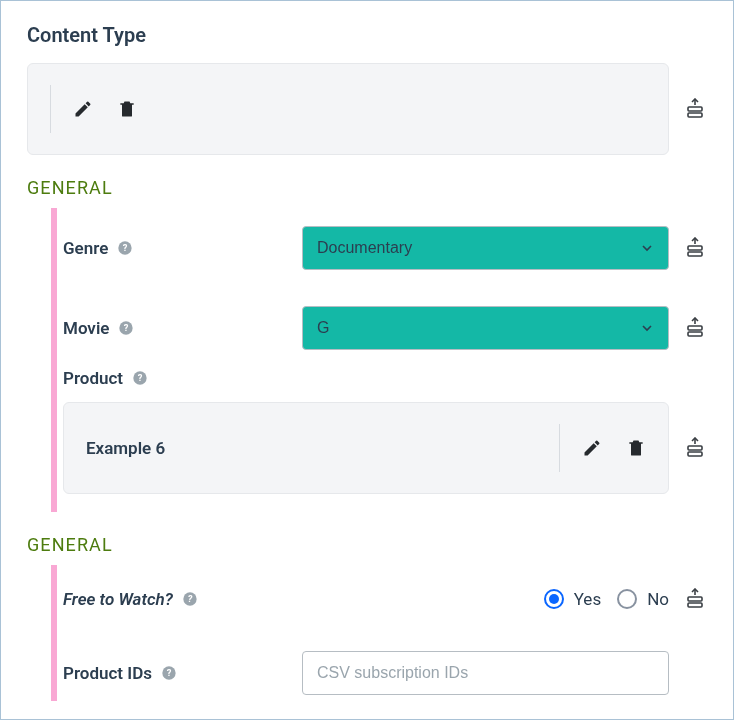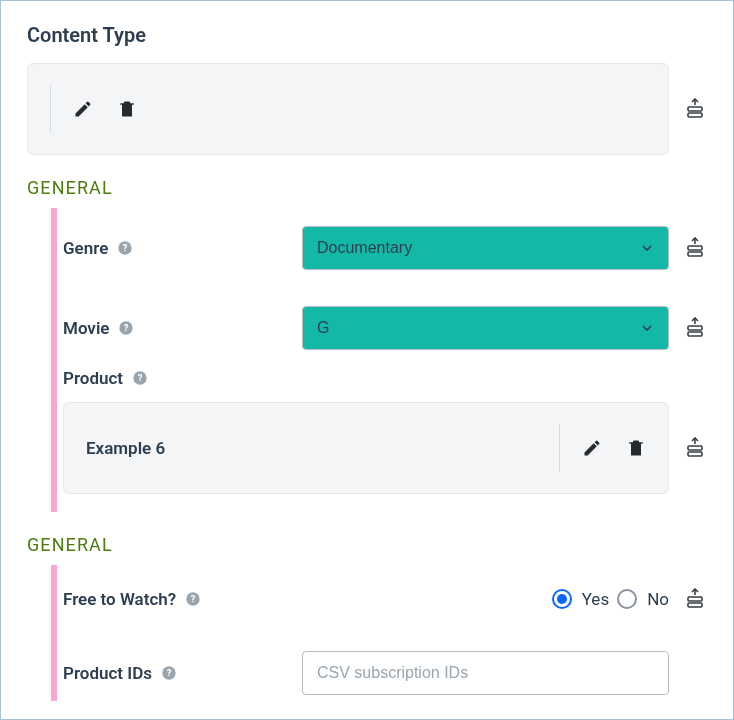--- a/index.html
+++ b/index.html
@@ -146,21 +146,21 @@
   }
   .trailer-label-row {
     display: flex;
     align-items: center;
     gap: 8px;
     margin-bottom: 14px;
   }
   .radio-group {
     display: flex;
     align-items: center;
-    gap: 8px;
+    gap: 16px;
     margin-left: auto;
   }
   .radio-item {
     display: flex;
     align-items: center;
     gap: 10px;
     cursor: pointer;
   }
   .radio-circle {
     width: 20px;
@@ -337,21 +337,21 @@
     </div>
 
   </div>
 
   <div class="subsection-label">GENERAL</div>
 
   <div class="indented">
 
     <div class="form-row">
       <div class="field-main">
-        <div class="form-label-wrap" style="min-width:auto;">
+        <div class="form-label-wrap" style="min-width:auto;font-style:italic;">
           <span class="form-label">Free to Watch?</span>
           <span class="help-icon-btn">
             <svg width="16" height="16" viewBox="0 0 24 24" fill="currentColor">
                 <circle cx="12" cy="12" r="10"></circle>
                 <text x="12" y="17" font-size="14" font-weight="700" text-anchor="middle" fill="#fff">?</text>
               </svg>
           </span>
         </div>
         <div class="radio-group">
           <label class="radio-item">

